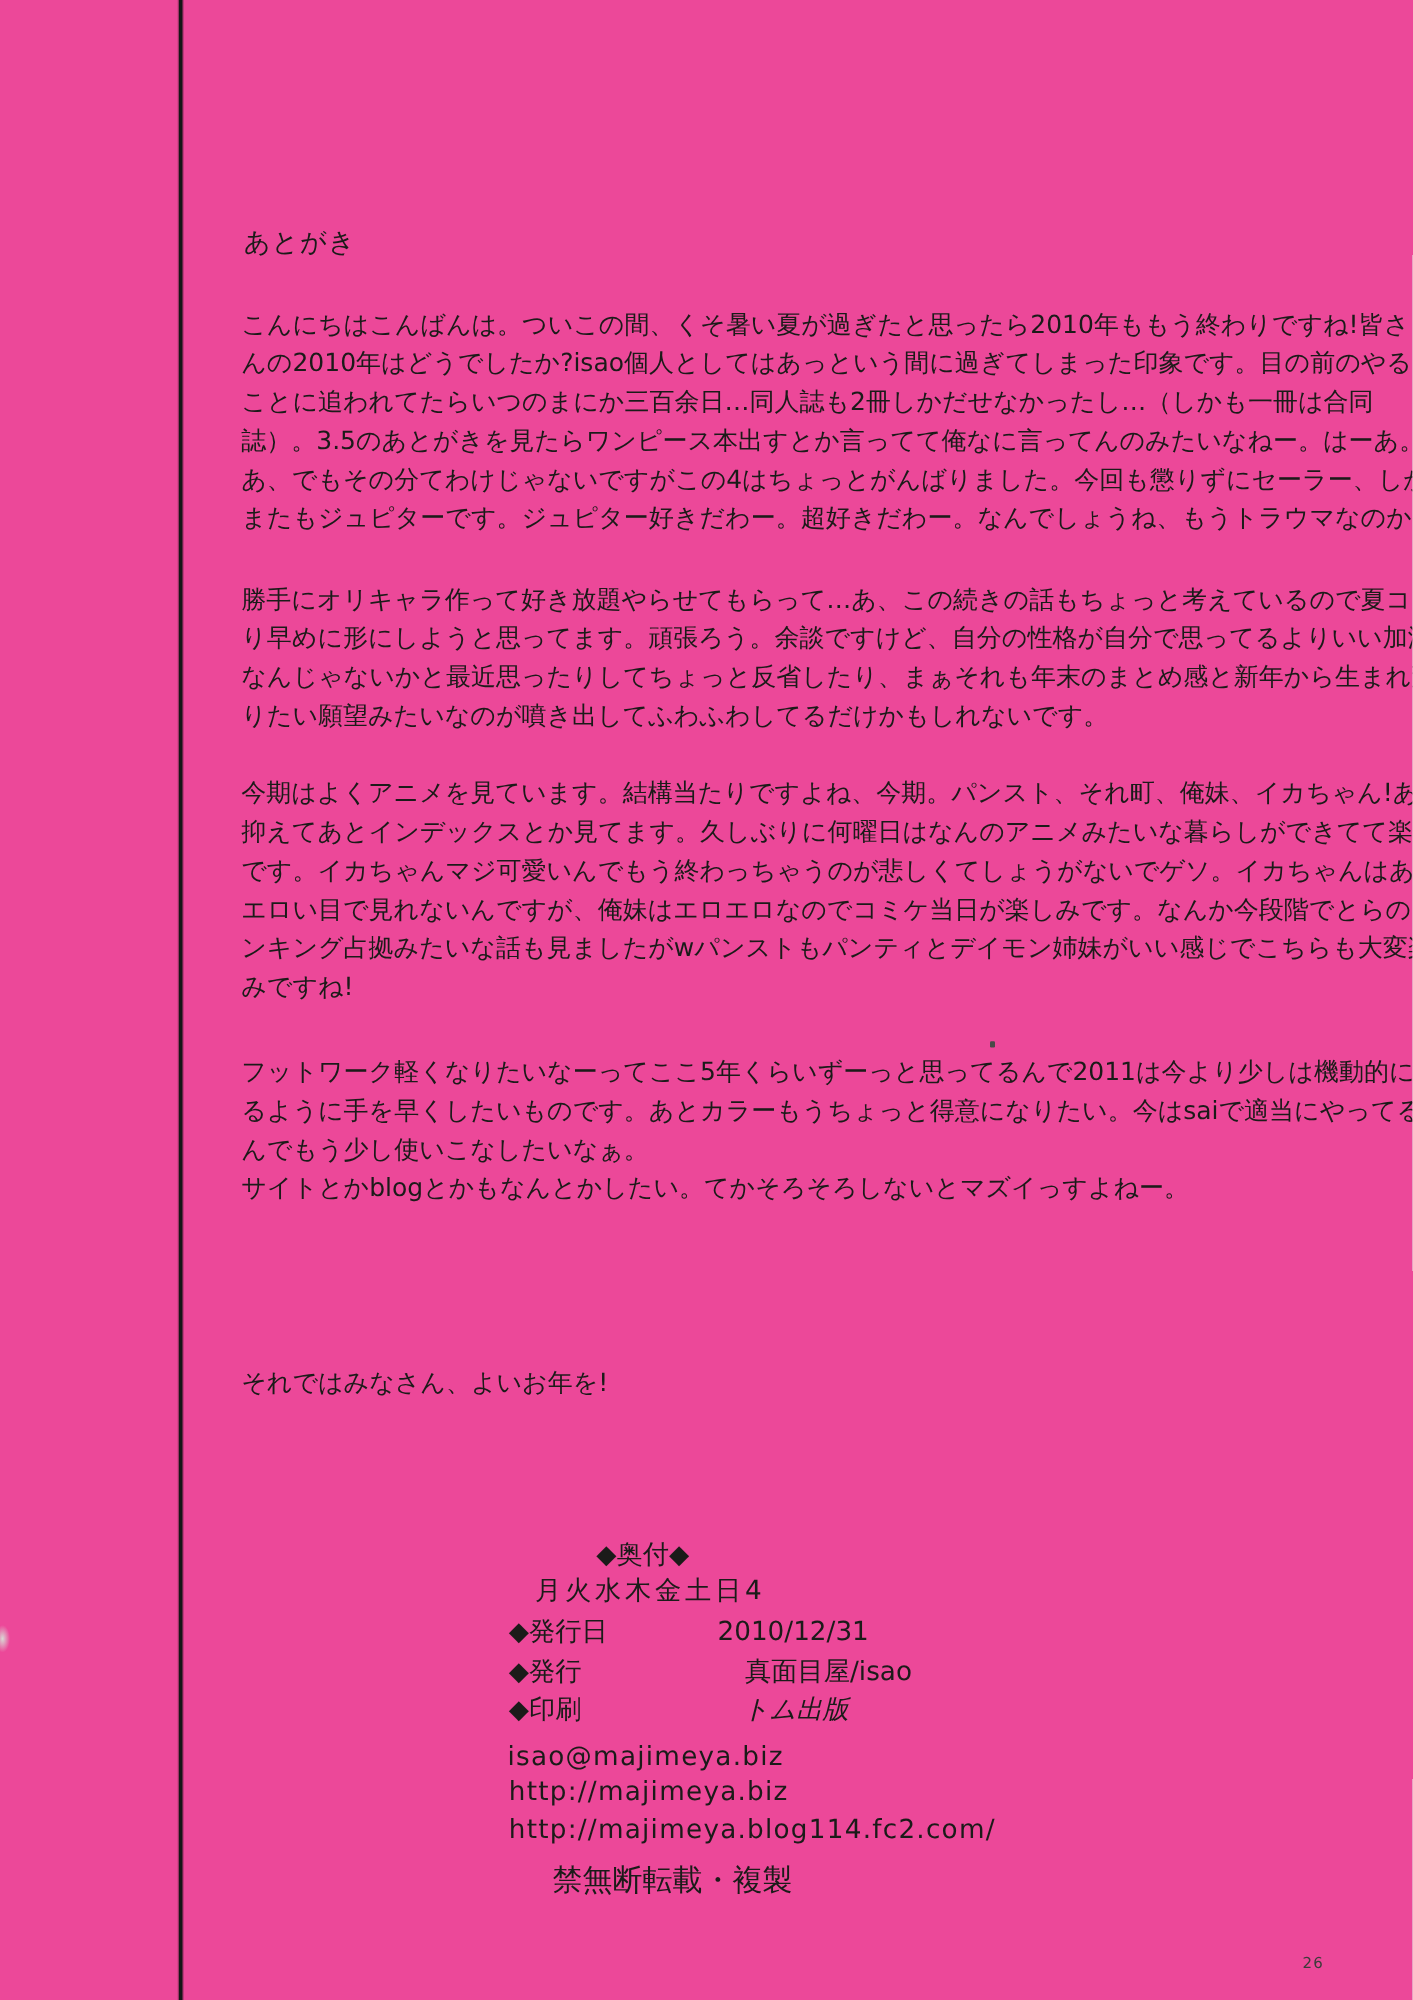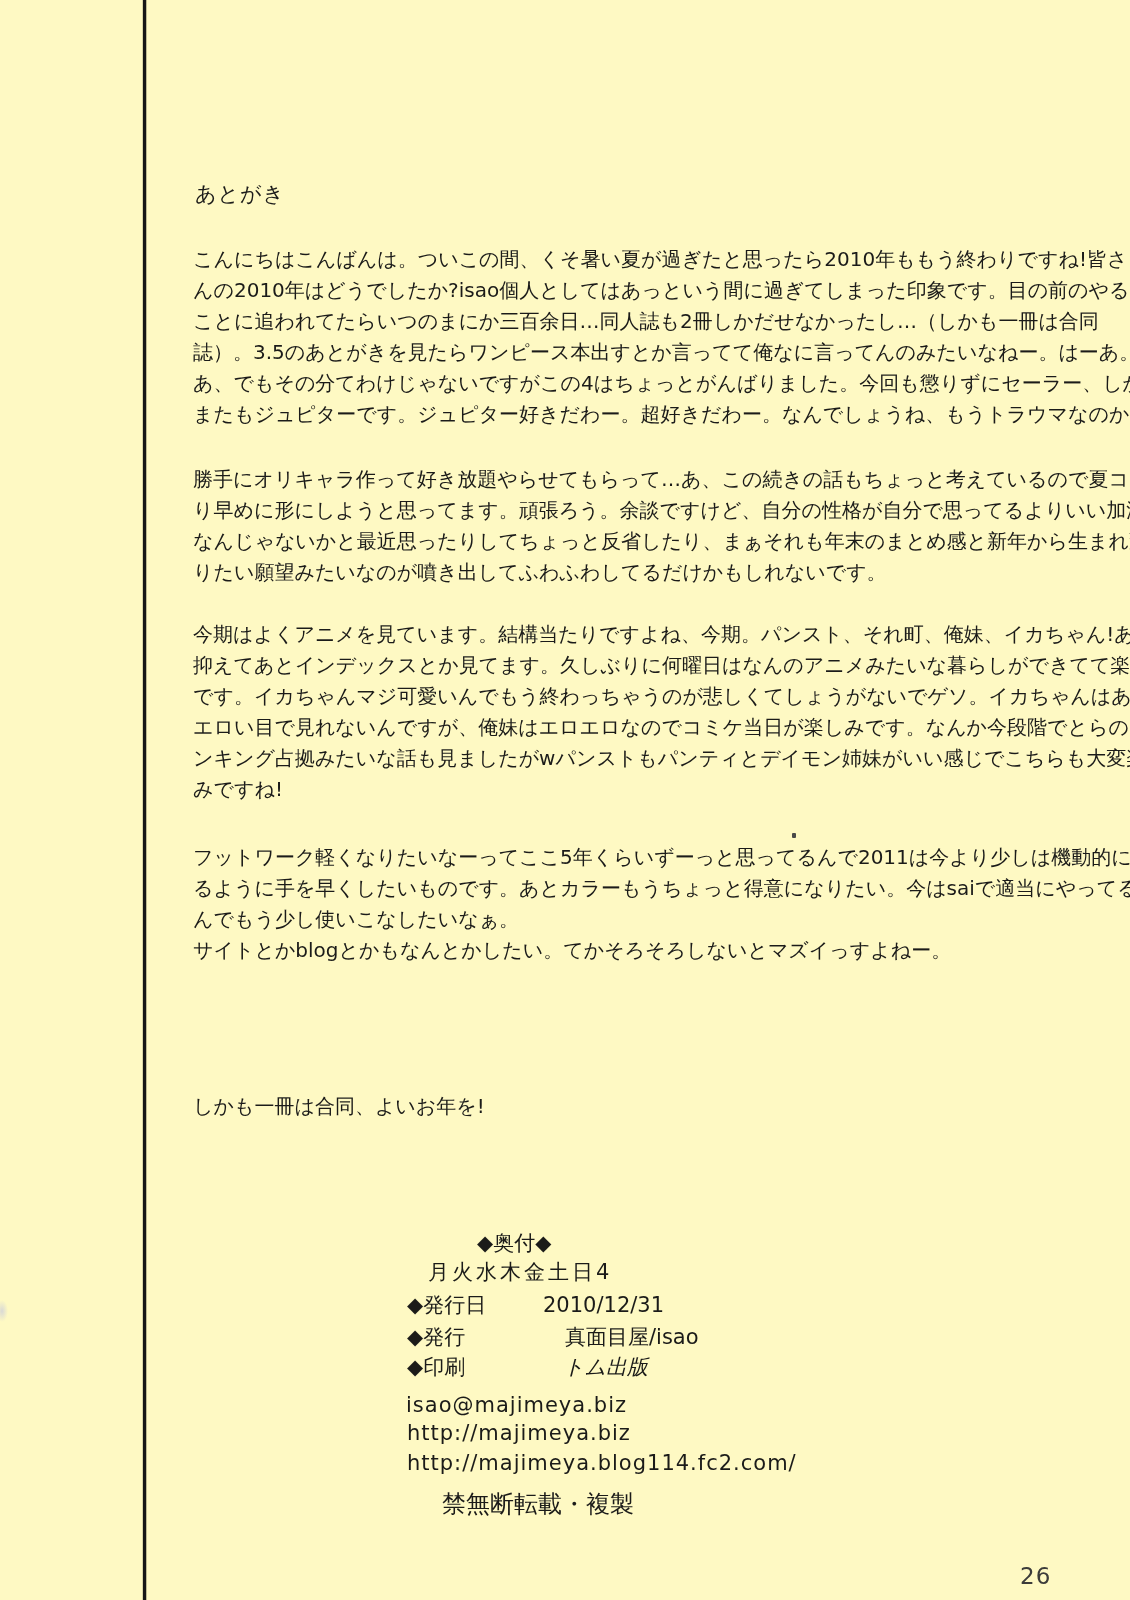--- a/index.html
+++ b/index.html
@@ -1,21 +1,21 @@
 <!DOCTYPE html>
 <html><head>
 <meta charset="utf-8">
 <style>
   * { margin: 0; padding: 0; box-sizing: border-box; }
   html, body { background: #e8e8e6; }
   .page {
     position: relative;
     width: 1130px;
     height: 1600px;
-    background: #fef9c3;
+    background: #ec4899;
     overflow: hidden;
     font-family: "DejaVu Sans", sans-serif;
     color: #1b1b19;
   }
   .spine-line {
     position: absolute;
     left: 143px;
     top: 0;
     width: 3px;
     height: 1600px;
@@ -53,33 +53,33 @@
     white-space: nowrap;
   }
   .colophon { position: absolute; left: 0; top: 0; width: 100%; font-size: 21px; }
   .colophon .c-item { position: absolute; line-height: 31px; white-space: nowrap; }
   .c-header  { left: 465px; top: 1228px; margin-left: 12px; }
   .c-title   { left: 428px; top: 1257px; letter-spacing: 3px; }
   .c-row     { left: 407px; }
   .c-row-0   { top: 1290px; }
   .c-row-1   { top: 1322px; }
   .c-row-2   { top: 1352px; }
-  .c-value   { position: absolute; white-space: nowrap; }
+  .c-value   { position: absolute; white-space: nowrap; margin-left: 31px; }
   .c-value-0 { left: 136px; }
   .c-value-1 { left: 158px; }
   .c-value-2 { left: 156px; font-style: italic; }
   .c-email   { left: 406px; top: 1390px; letter-spacing: 1px; }
   .c-site    { left: 407px; top: 1418px; letter-spacing: 1px; }
   .c-blog    { left: 407px; top: 1448px; letter-spacing: 1px; }
   .c-notice  { left: 442px; top: 1489px; font-size: 24px; }
   .page-number {
     position: absolute;
-    left: 1020px;
+    left: 1042px;
     top: 1563px;
-    font-size: 23px;
+    font-size: 12px;
     color: #3c3c3a;
     letter-spacing: 1px;
   }
   .artifact-dot {
     position: absolute;
     left: 792px;
     top: 833px;
     width: 4px;
     height: 5px;
     background: #4a4a48;
@@ -143,21 +143,21 @@
   <div class="para p4">
     <div class="line">フットワーク軽くなりたいなーってここ5年くらいずーっと思ってるんで2011は今より少しは機動的に動け</div>
     <div class="line">るように手を早くしたいものです。あとカラーもうちょっと得意になりたい。今はsaiで適当にやってるだけな</div>
     <div class="line">んでもう少し使いこなしたいなぁ。</div>
     <div class="line">サイトとかblogとかもなんとかしたい。てかそろそろしないとマズイっすよねー。</div>
   </div>
 
   <div class="para p5">
   </div>
 
-  <div class="closing">しかも一冊は合同、よいお年を!</div>
+  <div class="closing">それではみなさん、よいお年を!</div>
 
   <div class="colophon">
     <div class="c-item c-header">◆奥付◆</div>
     <div class="c-item c-title">月火水木金土日4</div>
 
     <div class="c-item c-row c-row-0">
       <span class="c-label">◆発行日</span>
       <span class="c-value c-value-0">2010/12/31</span>
     </div>
     <div class="c-item c-row c-row-1">

